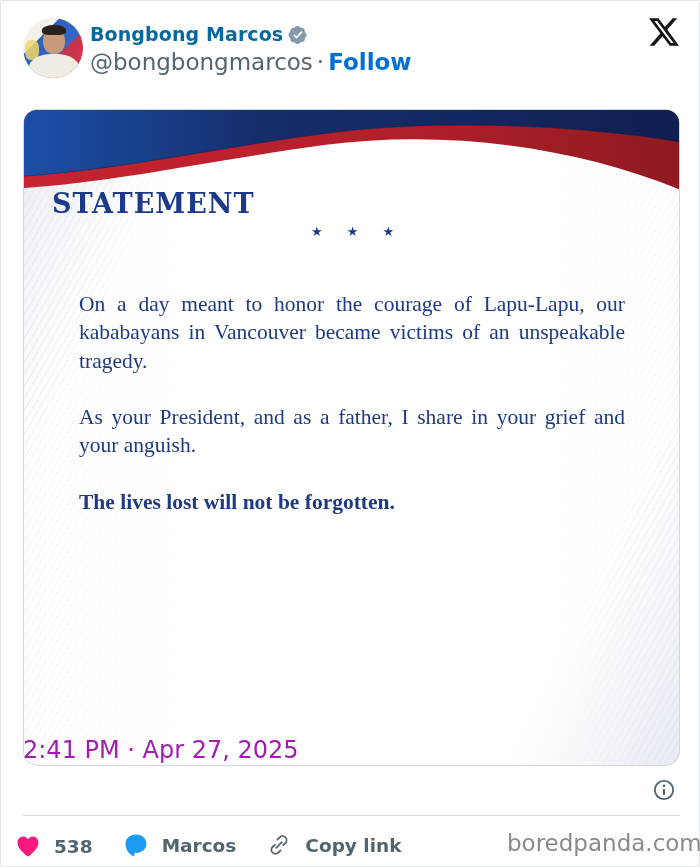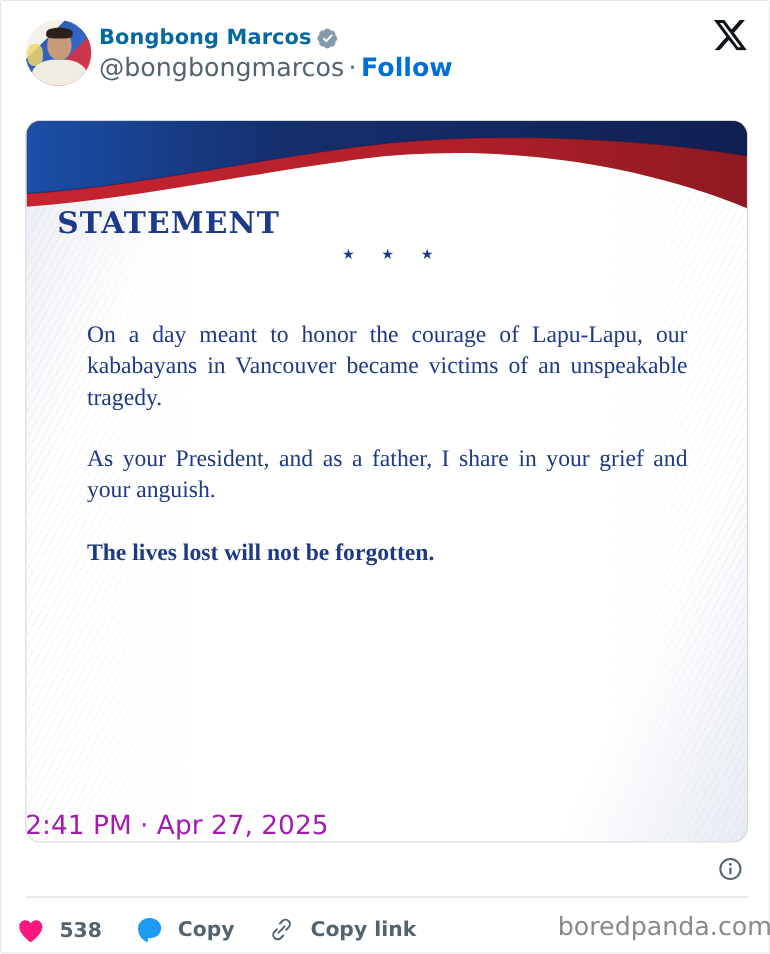--- a/index.html
+++ b/index.html
@@ -168,21 +168,21 @@
     <div class="action">
       <svg width="24" height="22" viewBox="0 0 24 22">
         <path fill="#f91880" d="M12 21.5S1.5 14.6 1.5 7.4C1.5 3.9 4.1 1.5 7.1 1.5c2.1 0 3.8 1.1 4.9 2.8 1.1-1.7 2.8-2.8 4.9-2.8 3 0 5.6 2.4 5.6 5.9 0 7.2-10.5 14.1-10.5 14.1z"></path>
       </svg>
       <span class="lbl">538</span>
     </div>
     <div class="action">
       <svg width="24" height="24" viewBox="0 0 24 24">
         <path fill="#1d9bf0" d="M12 1.5c6 0 10.5 4 10.5 9.3 0 5.2-4.6 9.1-10.3 9.1-.5 0-1 0-1.5-.1l-.6 3.7-.6-.2C5.6 21.7 1.5 17.3 1.5 10.8 1.5 5.5 6 1.5 12 1.5z"></path>
       </svg>
-      <span class="lbl">Copy</span>
+      <span class="lbl">Marcos</span>
     </div>
     <div class="action">
       <svg width="24" height="24" viewBox="0 0 24 24">
         <path fill="none" stroke="#536471" stroke-width="1.8" stroke-linecap="round" d="M10.5 6.5l2.2-2.2a4 4 0 015.7 5.7l-2.2 2.2M13.5 17.5l-2.2 2.2a4 4 0 01-5.7-5.7l2.2-2.2M9.2 14.8l5.6-5.6"></path>
       </svg>
       <span class="lbl">Copy link</span>
     </div>
   </div>
 
   <div class="watermark">boredpanda.com</div>

